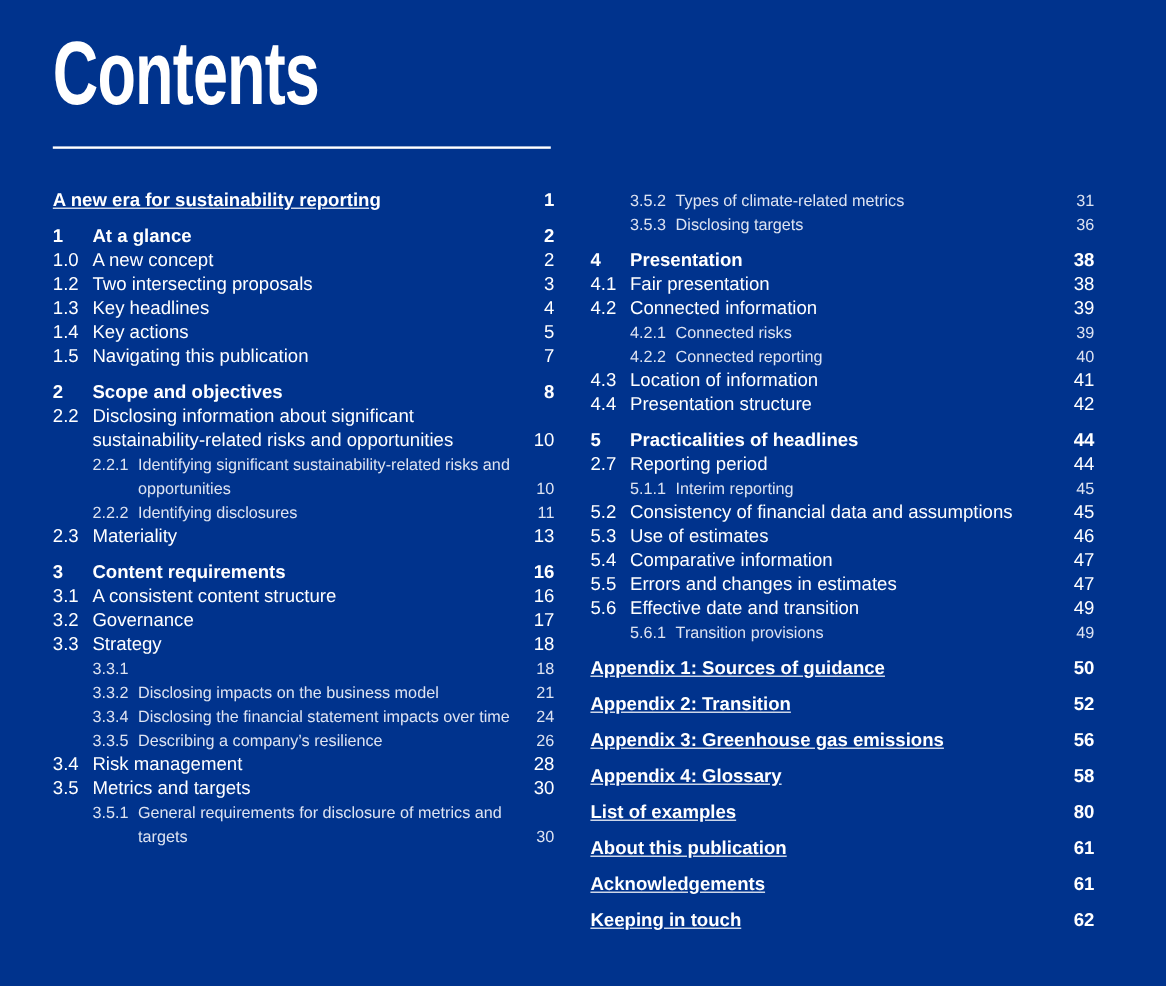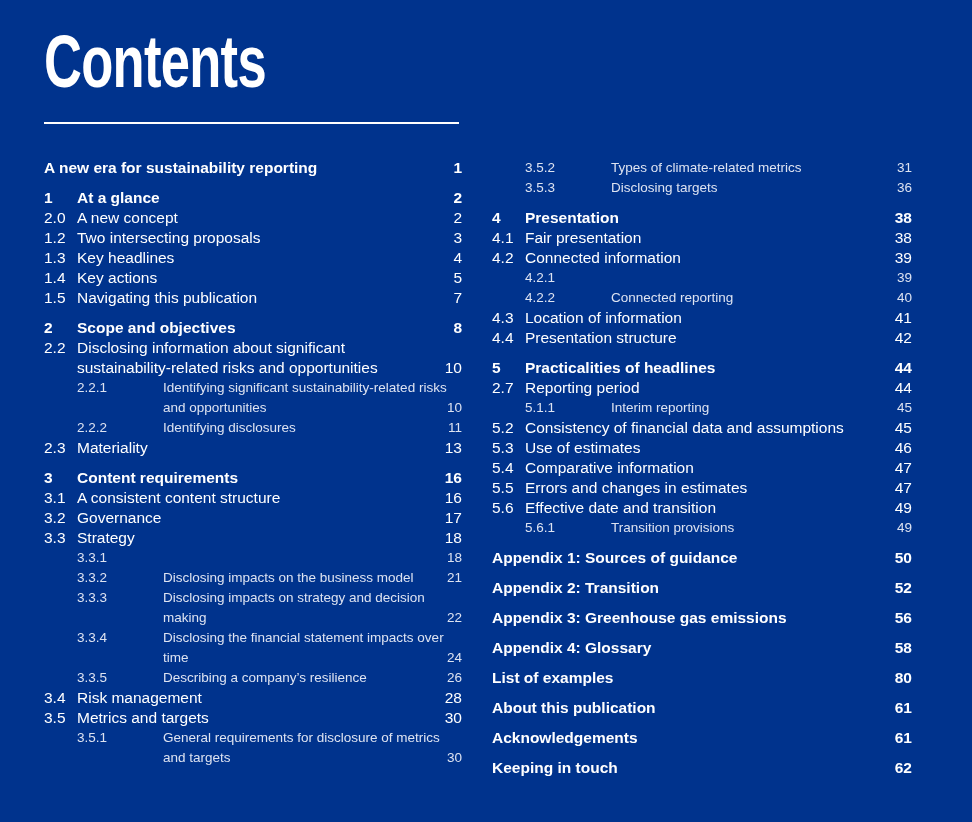--- a/index.html
+++ b/index.html
@@ -43,28 +43,27 @@
   .row {
     position: relative;
     display: flex;
     align-items: flex-start;
     font-size: 15.5px;
     line-height: 20px;
   }
   .row .num { flex: none; width: 33px; }
   .row .label { flex: 1; padding-right: 30px; }
   .row .page-num { position: absolute; right: 0; bottom: 0; }
-  .lv0 { font-weight: bold; margin-top: 10px; }
+  .lv0 { font-weight: bold; margin-top: 10px; text-decoration: underline; }
   .lv1 { font-weight: bold; margin-top: 10px; }
   .col .row:first-child { margin-top: 0; }
   .lv3 {
     font-size: 13.5px;
     color: #DDE3F1;
     padding-left: 33px;
-    gap: 48px;
   }
   .lv3 .num { width: 38px; }
   .lv3 .label { padding-right: 0; }
 </style>
 </head>
 <body style="background: rgb(0, 51, 141); color: rgb(255, 255, 255);">
 
 <div class="page">
   <h1 class="title">Contents</h1>
   <div class="rule"></div>
@@ -73,21 +72,21 @@
         <div class="row lv0">
           <span class="label">A new era for sustainability reporting</span>
           <span class="page-num">1</span>
         </div>
         <div class="row lv1">
           <span class="num">1</span>
           <span class="label">At a glance</span>
           <span class="page-num">2</span>
         </div>
         <div class="row lv2">
-          <span class="num">2.0</span>
+          <span class="num">1.0</span>
           <span class="label">A new concept</span>
           <span class="page-num">2</span>
         </div>
         <div class="row lv2">
           <span class="num">1.2</span>
           <span class="label">Two intersecting proposals</span>
           <span class="page-num">3</span>
         </div>
         <div class="row lv2">
           <span class="num">1.3</span>
@@ -152,25 +151,20 @@
         <div class="row lv3">
           <span class="num">3.3.1</span>
           <span class="page-num">18</span>
         </div>
         <div class="row lv3">
           <span class="num">3.3.2</span>
           <span class="label">Disclosing impacts on the business model</span>
           <span class="page-num">21</span>
         </div>
         <div class="row lv3">
-          <span class="num">3.3.3</span>
-          <span class="label">Disclosing impacts on strategy and decision making</span>
-          <span class="page-num">22</span>
-        </div>
-        <div class="row lv3">
           <span class="num">3.3.4</span>
           <span class="label">Disclosing the financial statement impacts over time</span>
           <span class="page-num">24</span>
         </div>
         <div class="row lv3">
           <span class="num">3.3.5</span>
           <span class="label">Describing a company’s resilience</span>
           <span class="page-num">26</span>
         </div>
         <div class="row lv2">
@@ -210,20 +204,21 @@
           <span class="label">Fair presentation</span>
           <span class="page-num">38</span>
         </div>
         <div class="row lv2">
           <span class="num">4.2</span>
           <span class="label">Connected information</span>
           <span class="page-num">39</span>
         </div>
         <div class="row lv3">
           <span class="num">4.2.1</span>
+          <span class="label">Connected risks</span>
           <span class="page-num">39</span>
         </div>
         <div class="row lv3">
           <span class="num">4.2.2</span>
           <span class="label">Connected reporting</span>
           <span class="page-num">40</span>
         </div>
         <div class="row lv2">
           <span class="num">4.3</span>
           <span class="label">Location of information</span>

